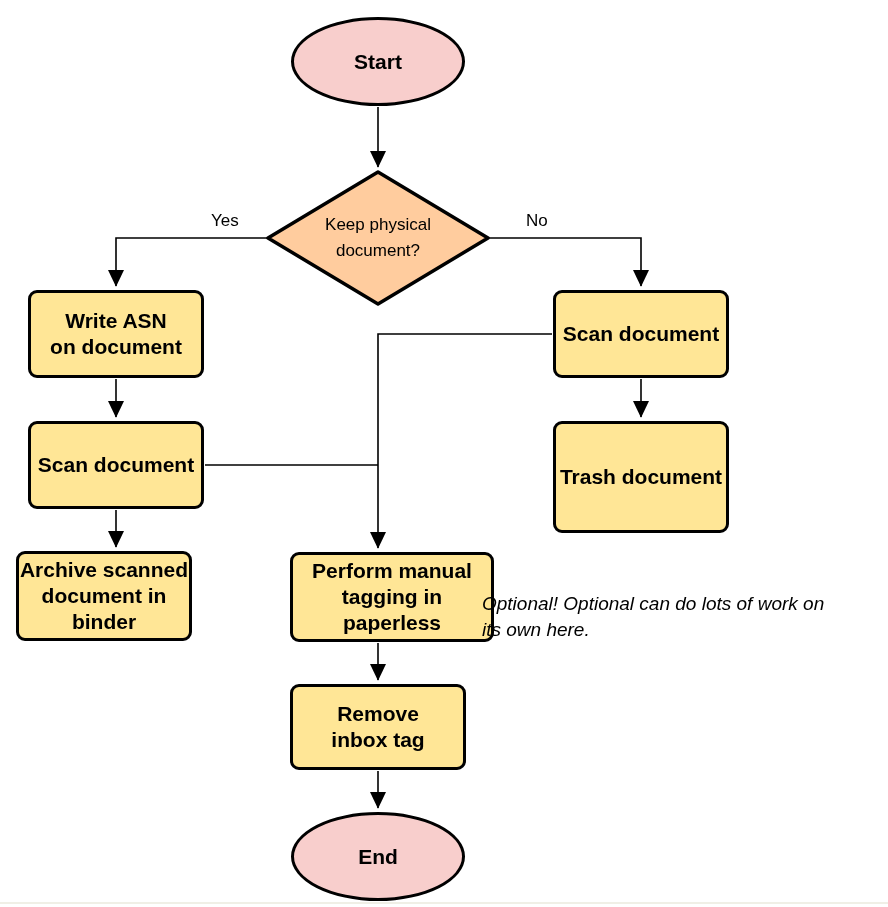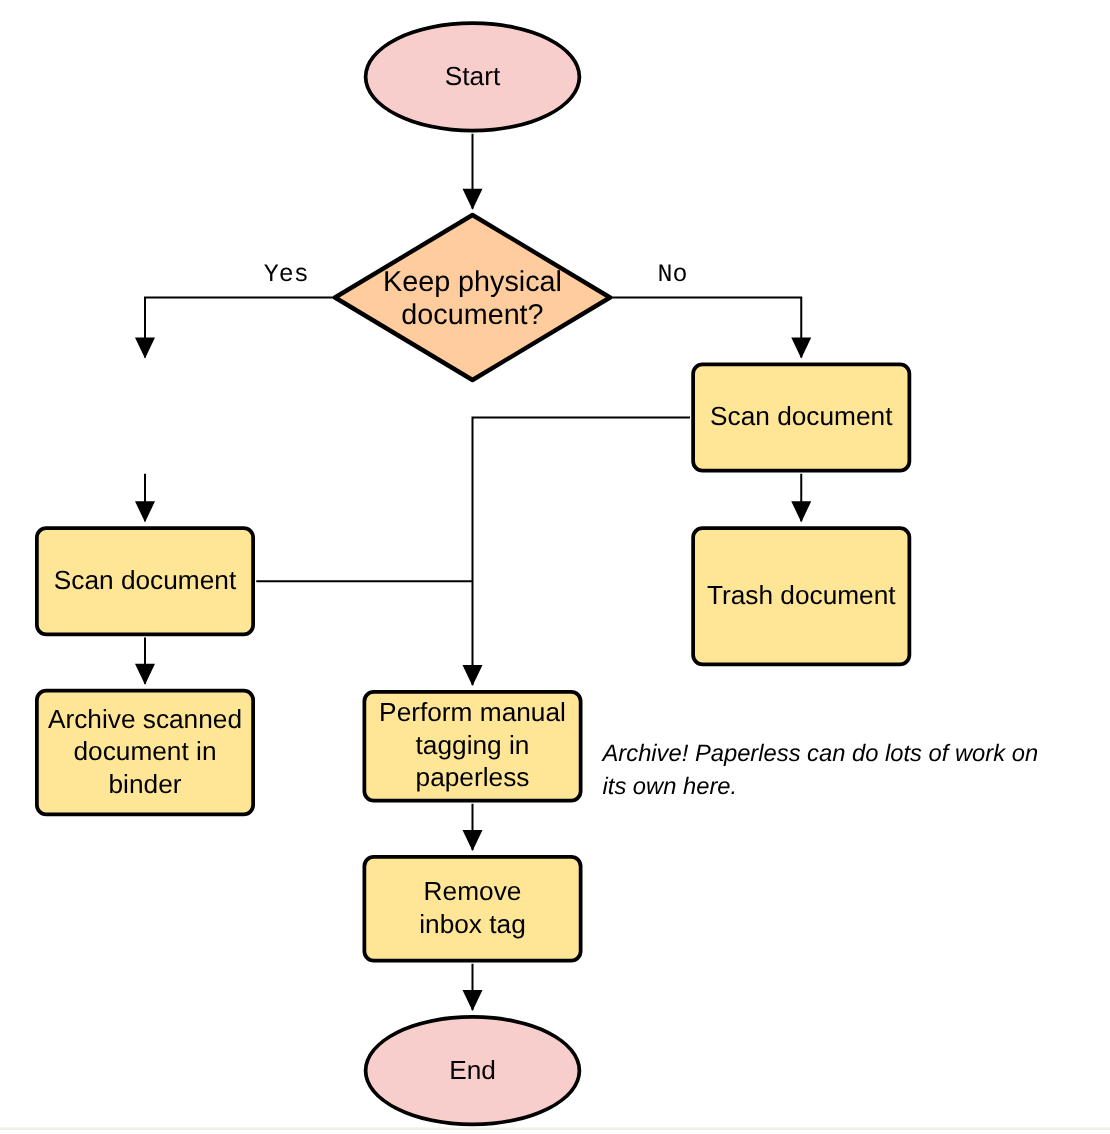--- a/index.html
+++ b/index.html
@@ -26,41 +26,41 @@
     stroke-width:3.5px;
     stroke-linejoin:round;
   }
   .node{
     position:absolute;
     display:flex;align-items:center;justify-content:center;
     text-align:center;
     box-sizing:border-box;
     font-size:21px;line-height:26px;
   }
-  .node .label{white-space:pre-line;}
+  .node .label{white-space:pre-line;font-weight:bold;}
   .process{
     background:var(--process-fill);
     border:3px solid var(--stroke);
     border-radius:9px;
   }
   .terminal{
     background:var(--terminal-fill);
     border:3px solid var(--stroke);
     border-radius:50%;
   }
   .decision-label{
     position:absolute;
     display:flex;align-items:center;justify-content:center;
     text-align:center;
-    font-size:23px;line-height:26px;
+    font-size:17px;line-height:26px;
     white-space:pre-line;
   }
   .edge-label{
     position:absolute;
-    font-size:20px;line-height:24px;font-family:Liberation Mono, monospace;
+    font-size:17px;line-height:24px;
   }
   .note{
     position:absolute;
     font-size:19px;line-height:25.5px;
     font-style:italic;
     white-space:pre-line;
     color:var(--note-color);
   }
   .bottom-rule{
     position:absolute;left:0;top:902px;width:888px;height:2px;
@@ -106,46 +106,50 @@
     <span class="label">Start</span>
   </div>
 
   <div class="decision-label" style="left:288px;top:200px;width:180px;height:76px">Keep physical
 document?</div>
 
   <div class="edge-label" style="left:211px;top:209px">Yes</div>
 
   <div class="edge-label" style="left:526px;top:209px">No</div>
 
+  <div class="node process" style="left:28px;top:290px;width:176px;height:88px">
+    <span class="label">Write ASN
+on document</span>
+  </div>
 
   <div class="node process" style="left:28px;top:421px;width:176px;height:88px">
     <span class="label">Scan document</span>
   </div>
 
-  <div class="node process" style="left:28px;top:551px;width:176px;height:102px">
+  <div class="node process" style="left:16px;top:551px;width:176px;height:90px">
     <span class="label">Archive scanned
 document in
 binder</span>
   </div>
 
   <div class="node process" style="left:553px;top:290px;width:176px;height:88px">
     <span class="label">Scan document</span>
   </div>
 
   <div class="node process" style="left:553px;top:421px;width:176px;height:112px">
     <span class="label">Trash document</span>
   </div>
 
-  <div class="node process" style="left:290px;top:552px;width:176px;height:90px">
+  <div class="node process" style="left:290px;top:552px;width:204px;height:90px">
     <span class="label">Perform manual
 tagging in
 paperless</span>
   </div>
 
-  <div class="note" style="left:482px;top:591px;width:406px">Archive! Paperless can do lots of work on
+  <div class="note" style="left:482px;top:591px;width:406px">Optional! Optional can do lots of work on
 its own here.</div>
 
   <div class="node process" style="left:290px;top:684px;width:176px;height:86px">
     <span class="label">Remove
 inbox tag</span>
   </div>
 
   <div class="node terminal" style="left:291px;top:812px;width:174px;height:89px">
     <span class="label">End</span>
   </div>

